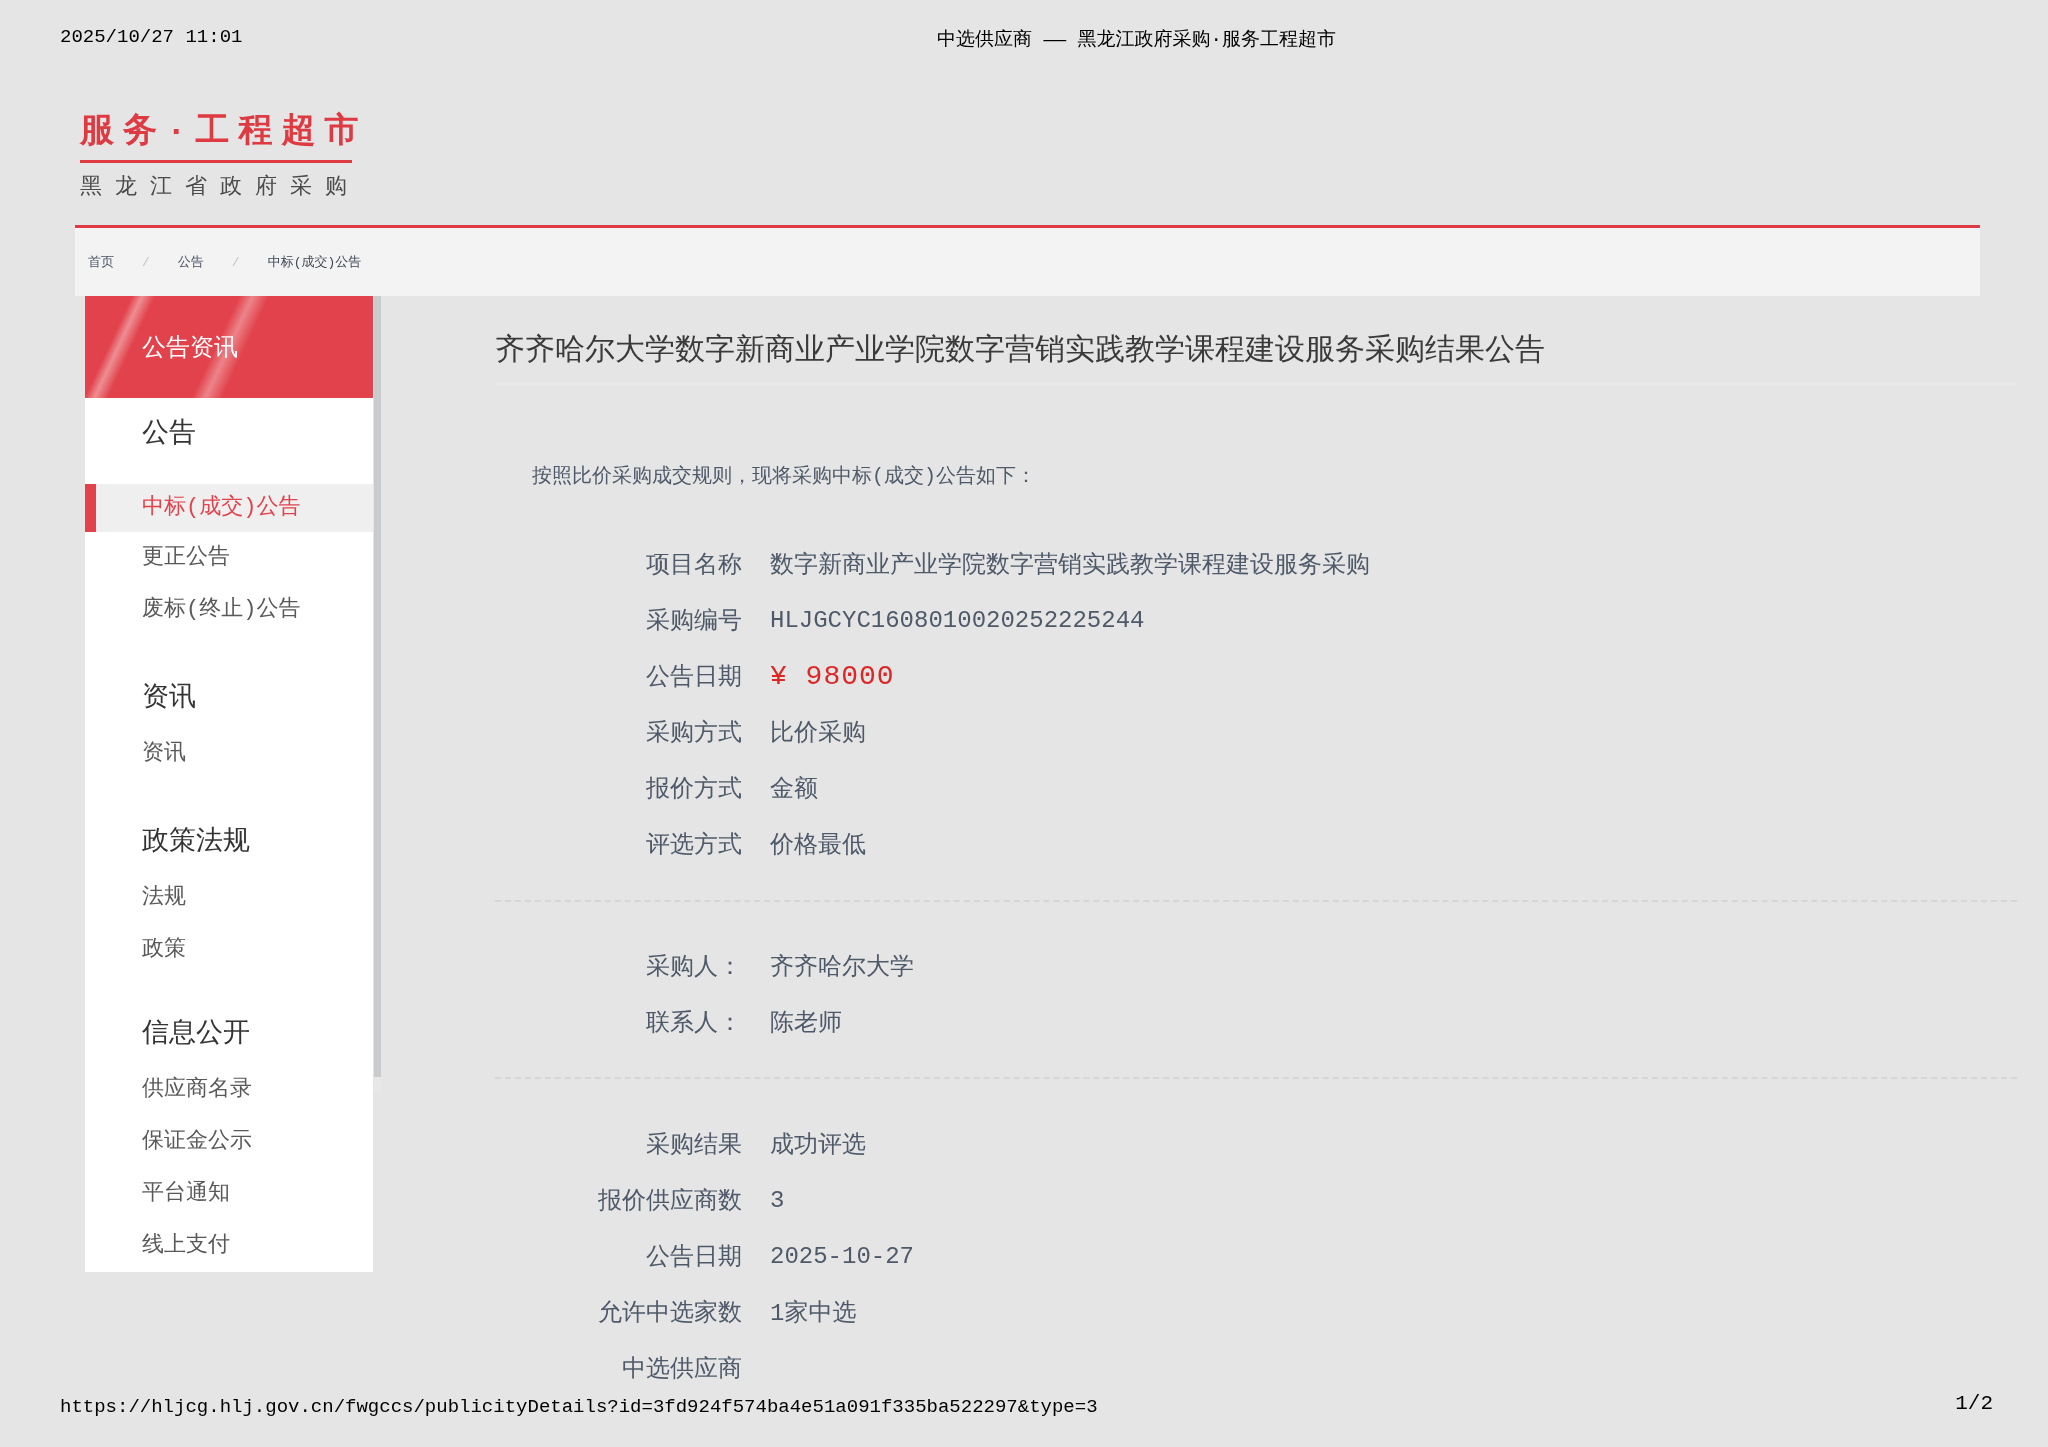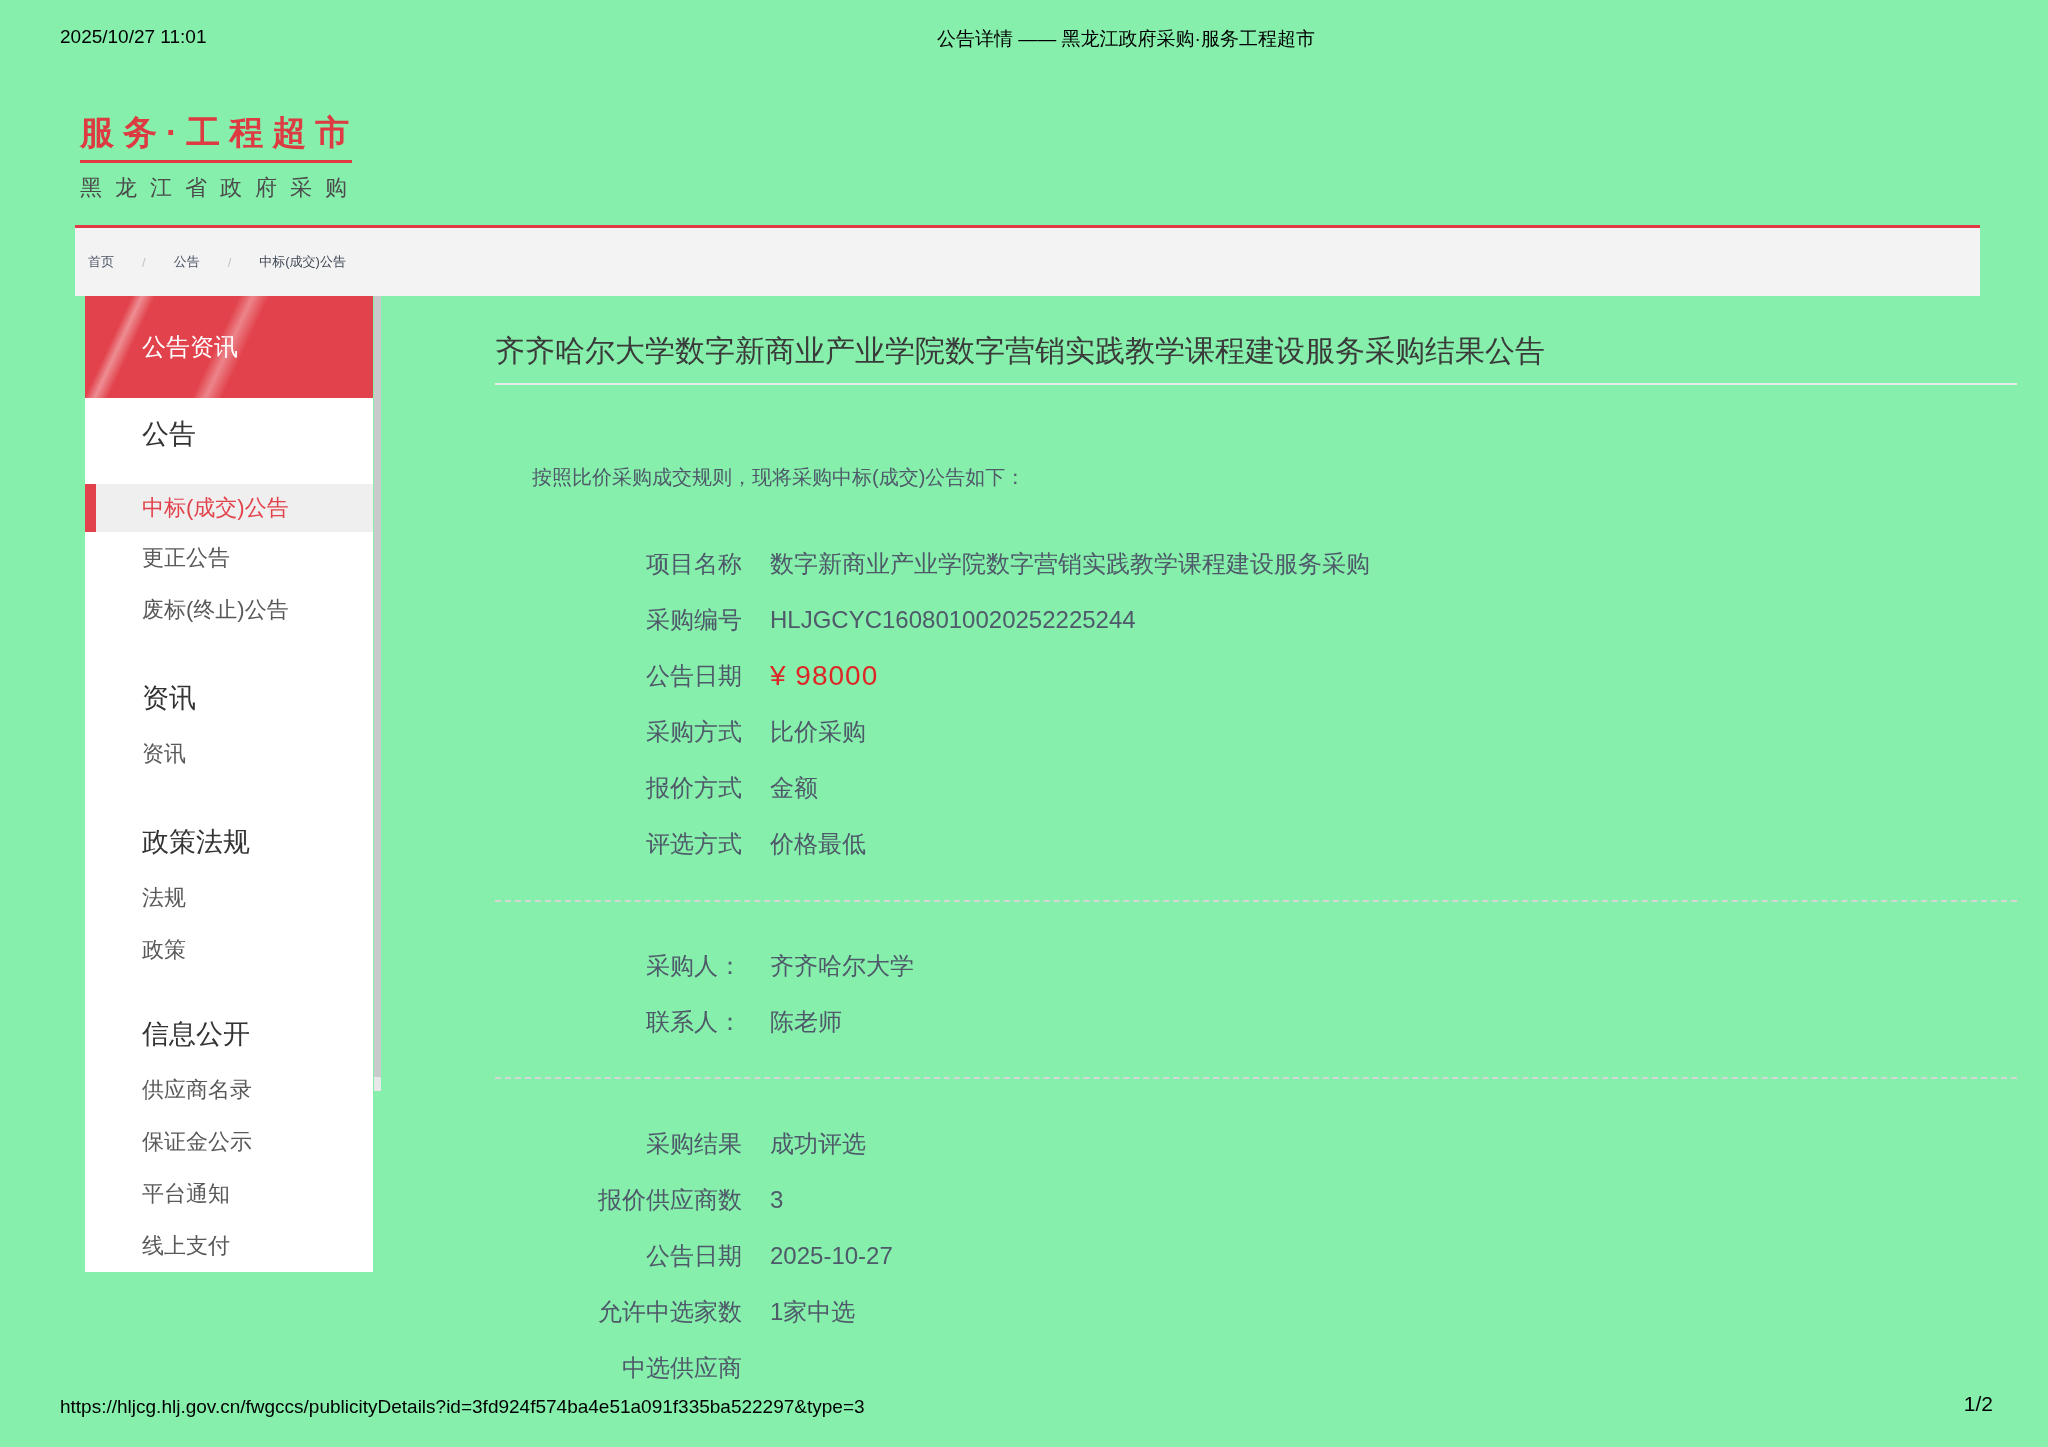--- a/index.html
+++ b/index.html
@@ -1,17 +1,17 @@
 <!DOCTYPE html>
 <html lang="zh"><head>
 <meta charset="utf-8">
 <style>
   html,body{margin:0;padding:0;background:#fff;}
   body{font-family:"Liberation Sans","DejaVu Sans",sans-serif;}
-  .page{position:relative;width:2048px;height:1447px;background:#86efac;overflow:hidden;}
+  .page{position:relative;width:2048px;height:1447px;background:#e5e5e5;overflow:hidden;font-family:Liberation Mono, monospace;}
 
   
   .ph-date{position:absolute;left:60px;top:26px;font-size:19px;color:#000;}
   .ph-title{position:absolute;left:937px;top:26px;font-size:19px;color:#000;}
   .pf-url{position:absolute;left:60px;top:1396px;font-size:19px;color:#000;}
   .pf-page{position:absolute;right:55px;top:1392px;font-size:21px;color:#000;}
 
   
   .brand{position:absolute;left:80px;top:110px;}
   .brand-title{font-size:34px;line-height:44px;font-weight:700;color:#dd3a42;letter-spacing:9px;white-space:nowrap;}
@@ -61,21 +61,21 @@
   .dd2{margin-top:27px;}
   .g2{margin-top:36px;}
   .g3{margin-top:37px;}
 </style>
 </head>
 <body>
 
 <div class="page">
 
   <div class="ph-date">2025/10/27 11:01</div>
-  <div class="ph-title">公告详情 —— 黑龙江政府采购·服务工程超市</div>
+  <div class="ph-title">中选供应商 —— 黑龙江政府采购·服务工程超市</div>
 
   <div class="brand">
     <div class="brand-title">服务·工程超市</div>
     <div class="brand-underline"></div>
     <div class="brand-subtitle">黑龙江省政府采购</div>
   </div>
 
   <div class="top-red-line"></div>
 
   <div class="breadcrumb">

